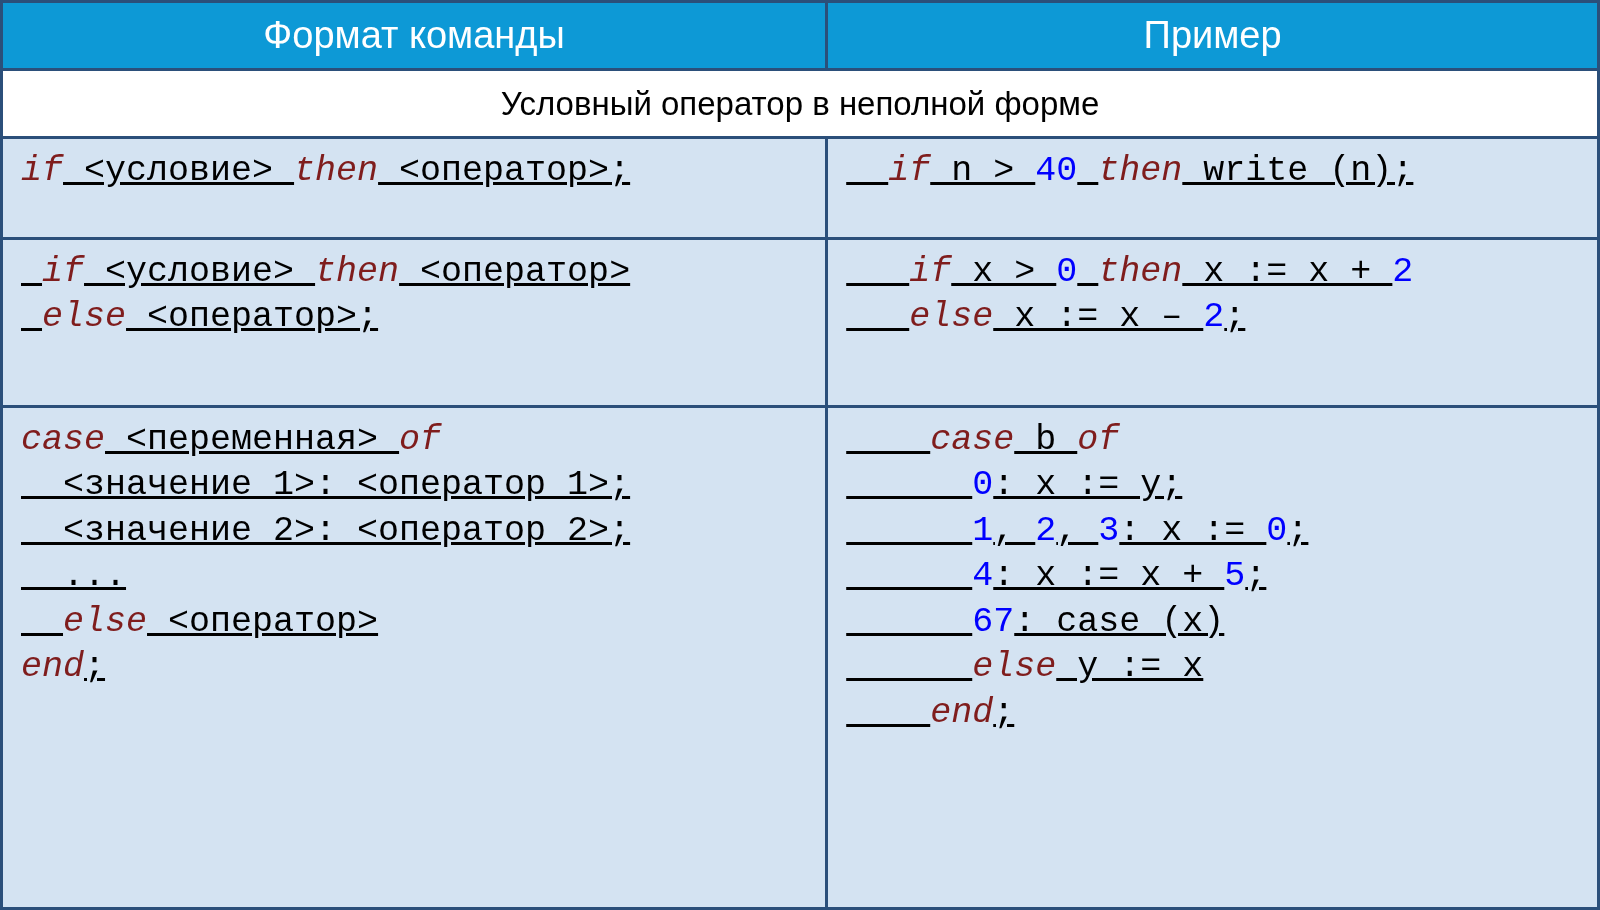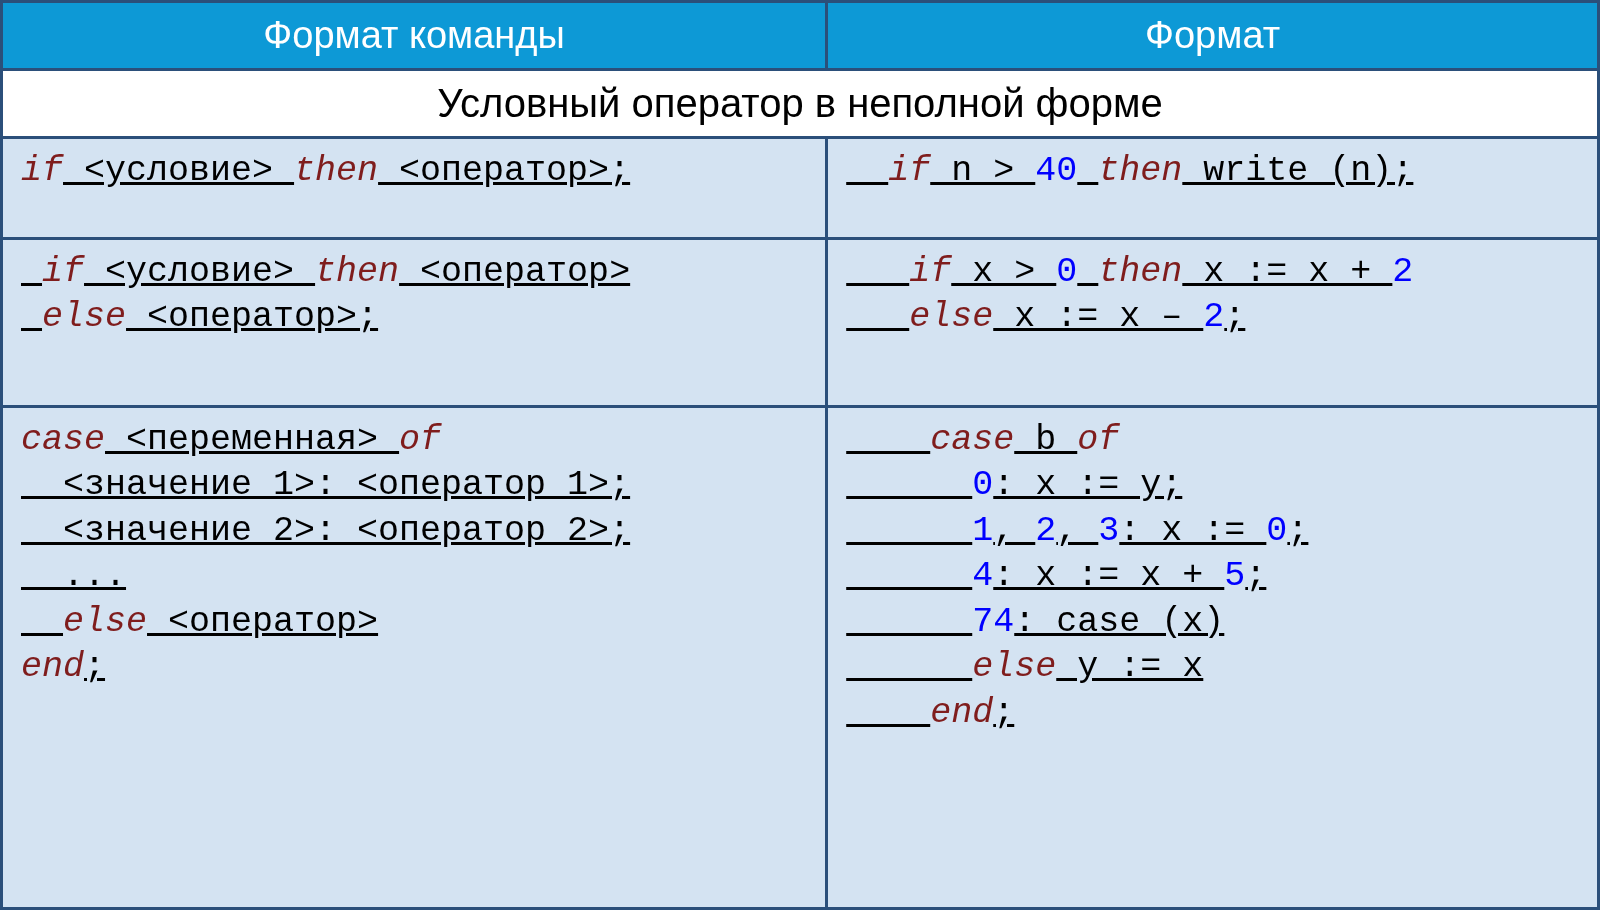--- a/index.html
+++ b/index.html
@@ -30,21 +30,21 @@
       background: #0d99d6;
       color: #ffffff;
       font-size: 38px;
       font-weight: 400;
       text-align: center;
       height: 68px;
     }
     .section {
       background: #ffffff;
       color: #000000;
-      font-size: 40px;
+      font-size: 33px;
       text-align: center;
       height: 68px;
     }
     .code-cell {
       background: #d4e3f2;
       font-family: "Consolas", "Courier New", monospace;
       font-size: 35px;
       color: #000000;
       padding: 10px 18px;
       line-height: 1.3;
@@ -61,21 +61,21 @@
     }
   </style>
 </head>
 <body>
 
 <div class="table-wrap">
 <table>
   <tbody>
         <tr>
     <th class="hdr">Формат команды</th>
-    <th class="hdr">Формат</th>
+    <th class="hdr">Пример</th>
   </tr>
 
   <tr>
           <td class="section" colspan="2">Условный оператор в неполной форме</td>
         </tr>
   <tr>
     <td class="code-cell">
             <pre><span class="kw">if</span><span class="plain"> &lt;условие&gt; </span><span class="kw">then</span><span class="plain"> &lt;оператор&gt;;</span></pre>
           </td>
     <td class="code-cell">
@@ -101,20 +101,20 @@
 <span class="plain">  &lt;значение 2&gt;: &lt;оператор 2&gt;;</span>
 <span class="plain">  ...</span>
 <span class="plain">  </span><span class="kw">else</span><span class="plain"> &lt;оператор&gt;</span>
 <span class="kw">end</span><span class="plain">;</span></pre>
           </td>
     <td class="code-cell">
             <pre><span class="plain">    </span><span class="kw">case</span><span class="plain"> b </span><span class="kw">of</span>
 <span class="plain">      </span><span class="num">0</span><span class="plain">: x := y;</span>
 <span class="plain">      </span><span class="num">1</span><span class="plain">, </span><span class="num">2</span><span class="plain">, </span><span class="num">3</span><span class="plain">: x := </span><span class="num">0</span><span class="plain">;</span>
 <span class="plain">      </span><span class="num">4</span><span class="plain">: x := x + </span><span class="num">5</span><span class="plain">;</span>
-<span class="plain">      </span><span class="num">74</span><span class="plain">: case (x)</span>
+<span class="plain">      </span><span class="num">67</span><span class="plain">: case (x)</span>
 <span class="plain">      </span><span class="kw">else</span><span class="plain"> y := x</span>
 <span class="plain">    </span><span class="kw">end</span><span class="plain">;</span></pre>
           </td>
   </tr>
 </tbody>
     </table>
 </div>
 
 </body></html>

